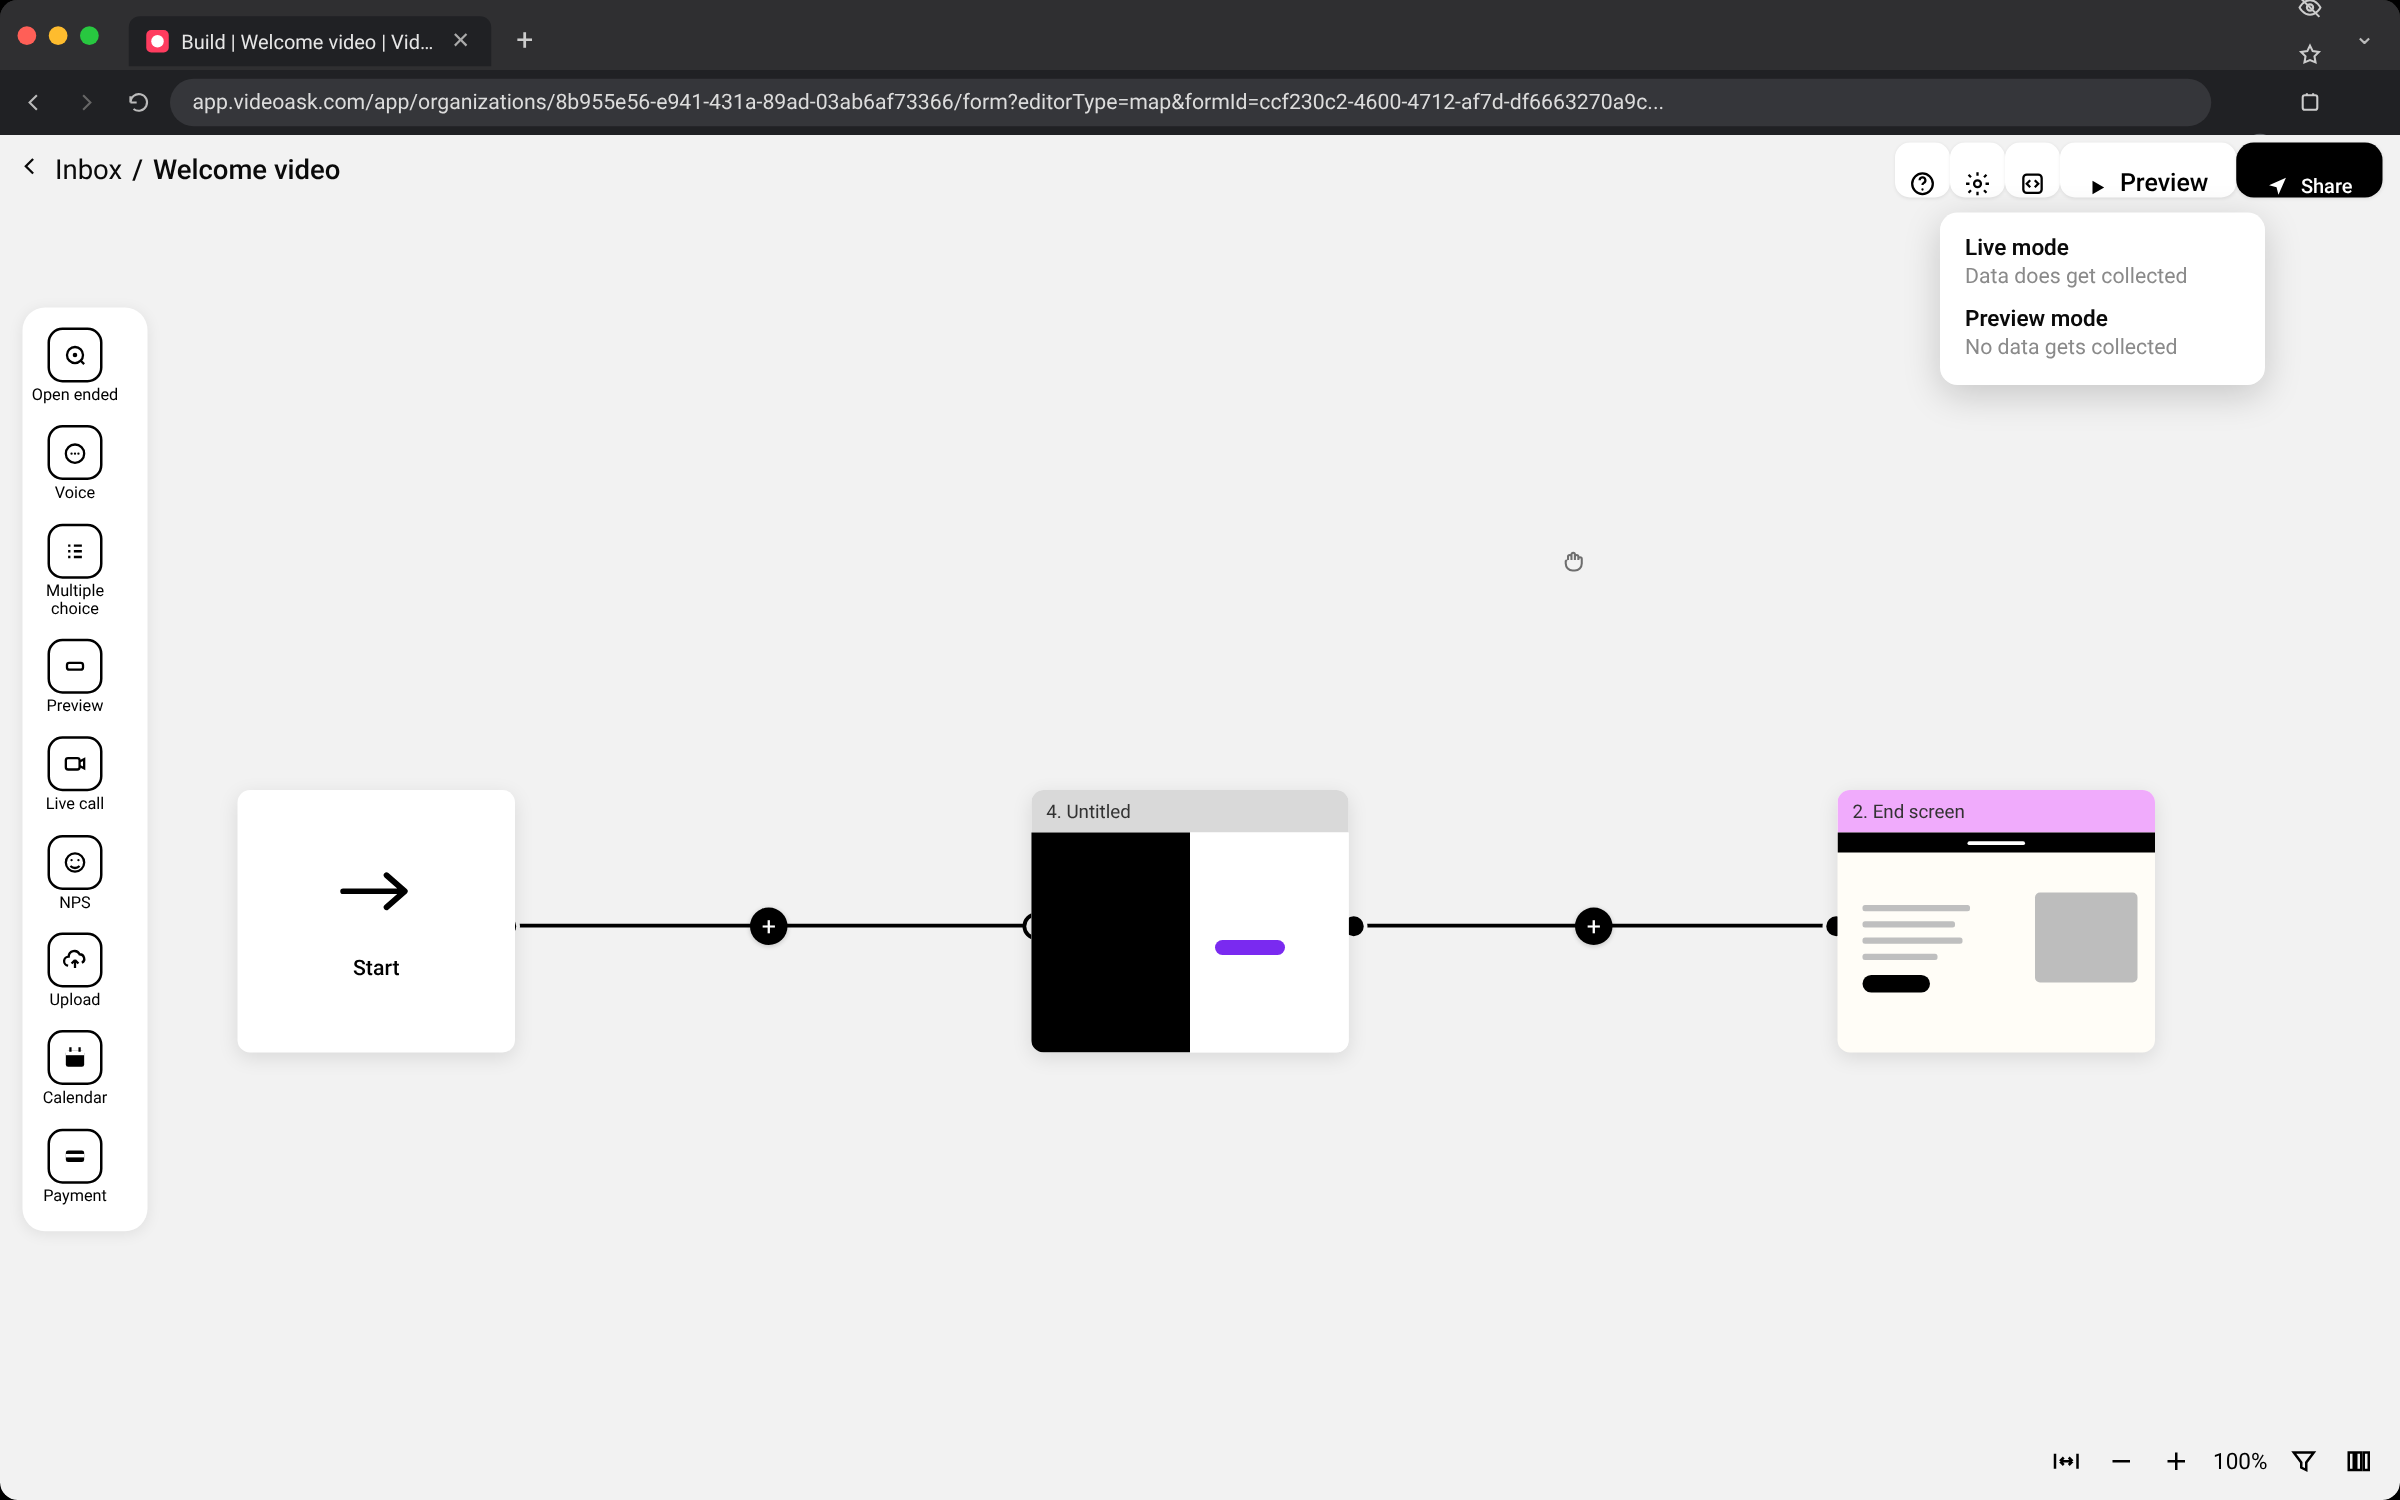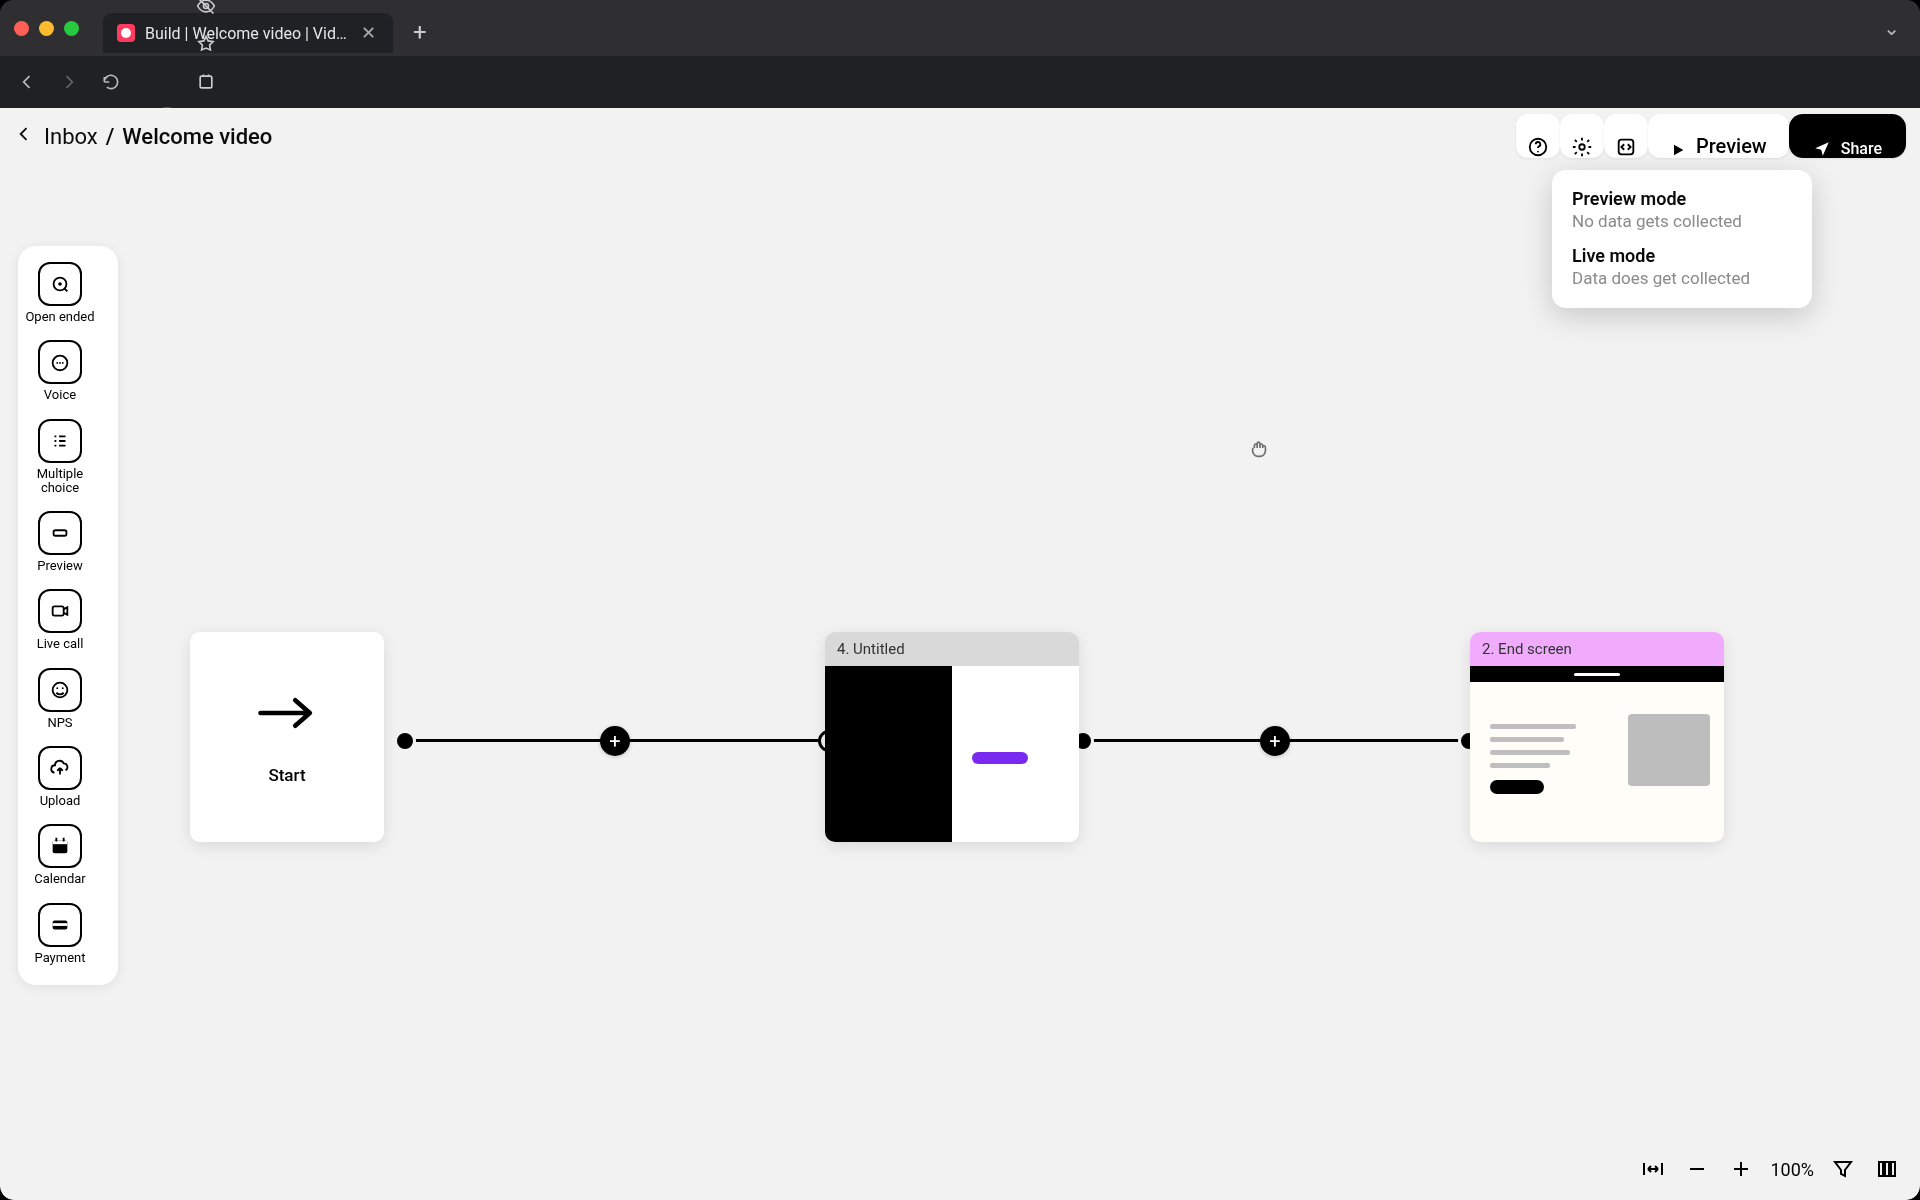--- a/index.html
+++ b/index.html
@@ -94,21 +94,21 @@
 .flow { position:absolute; left:0; right:0; top:524px; height:240px; }
 .edge { position:absolute; top:107px; height:3px; background:#000; }
 .node-dot { position:absolute; top:98px; width:22px; height:22px; border-radius:50%; background:#000; border:3px solid #f2f2f2;}
 .node-dot.hollow{ background:#f2f2f2; border:3px solid #000;}
 .add-dot { position:absolute; top:94px; width:30px; height:30px; border-radius:50%; background:#000; color:#fff; display:flex; align-items:center; justify-content:center; font-size:20px; cursor:pointer; box-shadow:0 1px 4px rgba(0,0,0,.2);}
 
 .card {
   position:absolute; background:#fff; border-radius:10px; box-shadow:0 4px 16px rgba(0,0,0,.10);
   overflow:hidden;
 }
-.start-card { left:190px; top:0; width:194px; height:210px; display:flex; flex-direction:column; align-items:center; justify-content:center; gap:28px;}
+.start-card { left:190px; top:0; width:222px; height:210px; display:flex; flex-direction:column; align-items:center; justify-content:center; gap:28px;}
 .start-card svg{width:64px;height:48px;stroke:#000;fill:none;stroke-width:5;stroke-linecap:round;stroke-linejoin:round;}
 .start-card .lbl{font-size:17px; font-weight:500;}
 
 .step-card { left:825px; top:0; width:254px; height:210px; }
 .card-header { height:34px; background:#d9d9d9; display:flex; align-items:center; padding:0 12px; font-size:15px; color:#333;}
 .step-body { display:flex; height:176px;}
 .step-body .vid{ width:50%; background:#000;}
 .step-body .side{ width:50%; background:#fff; position:relative;}
 .step-body .pill{ position:absolute; left:20px; top:86px; width:56px; height:12px; border-radius:6px; background:#7a2af0;}
 
@@ -163,20 +163,23 @@
     <div class="navbtn disabled">
       <svg viewBox="0 0 24 24">
           <path d="M9 5l7 7-7 7"></path>
         </svg>
     </div>
     <div class="navbtn">
       <svg viewBox="0 0 24 24">
           <path d="M4 12a8 8 0 1 1 3 6.2M4 12V6m0 6h6"></path>
         </svg>
     </div>
+    <div class="urlfield">
+      <span>app.videoask.com/app/organizations/8b955e56-e941-431a-89ad-03ab6af73366/form?editorType=map&amp;formId=ccf230c2-4600-4712-af7d-df6663270a9c...</span>
+    </div>
     <div class="right-icons">
       <div class="ricon">
         <svg viewBox="0 0 24 24">
             <path d="M2 12s3.5-7 10-7 10 7 10 7-3.5 7-10 7S2 12 2 12z"></path>
             <circle cx="12" cy="12" r="3"></circle>
             <path d="M3 3l18 18"></path>
           </svg>
       </div>
       <div class="ricon">
         <svg viewBox="0 0 24 24">
@@ -250,26 +253,26 @@
       <div class="hbtn share-btn">
         <svg viewBox="0 0 24 24">
             <path d="M3 11l18-8-8 18-2-8-8-2z"></path>
           </svg>
         <span>Share</span>
       </div>
     </div>
 
     <div class="dropdown">
       <div class="dd-item">
+        <div class="dd-title">Live mode</div>
+        <div class="dd-sub">Data does get collected</div>
+      </div>
+      <div class="dd-item">
         <div class="dd-title">Preview mode</div>
         <div class="dd-sub">No data gets collected</div>
-      </div>
-      <div class="dd-item">
-        <div class="dd-title">Live mode</div>
-        <div class="dd-sub">Data does get collected</div>
       </div>
     </div>
 
     <div class="palette">
       <div class="tool">
         <div class="ticon">
             <svg viewBox="0 0 24 24">
               <circle cx="12" cy="12" r="7"></circle>
               <circle cx="12" cy="12" r="2" fill="#000" stroke="none"></circle>
               <path d="M17 17l3 3"></path>

